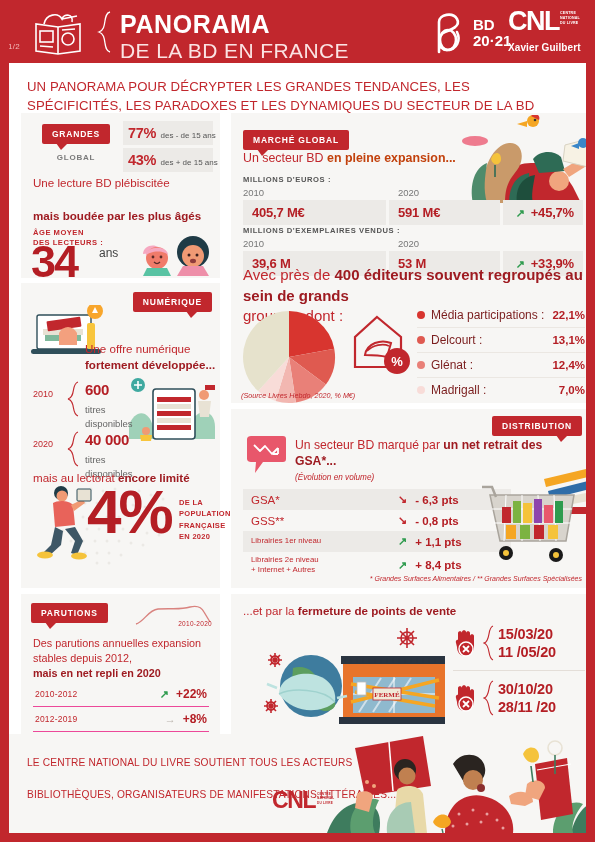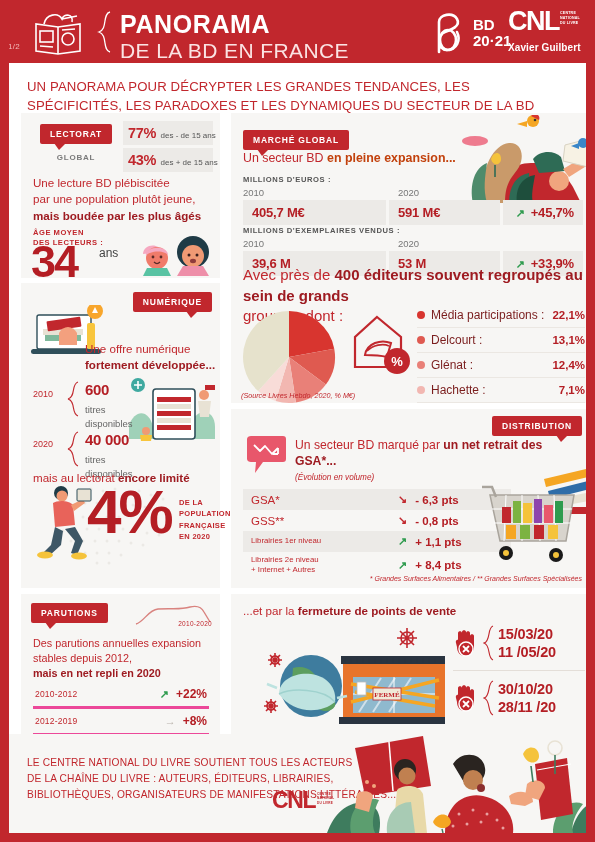--- a/index.html
+++ b/index.html
@@ -147,21 +147,21 @@
   .par-spark { position:absolute; right: 8px; top: 8px; width: 78px; height: 26px; }
   .par-spark-lbl { position:absolute; right: 8px; top: 26px; font-size: 6.5px; color:#C1272D; letter-spacing:.3px;}
   .par-text {
     position:absolute; left: 12px; top: 42px; width: 180px;
     font-size: 10.8px; line-height: 1.4; color:#C1272D;
   }
   .par-text b { color:#9E1B21; }
   .par-table { position:absolute; left: 12px; top: 88px; width: 176px; }
   .par-tr {
     display:flex; align-items:center; justify-content:space-between;
-    padding: 5px 2px; border-bottom: 3px solid #ec4899;
+    padding: 5px 2px; border-bottom: 1px solid #ec4899;
   }
   .par-tr:last-child { border-bottom: none; }
   .par-tr .lbl { font-size: 8.5px; color:#C1272D; letter-spacing:.2px; }
   .par-tr .right { display:flex; align-items:center; gap:7px; }
   .par-tr .val { font-size: 12px; font-weight:bold; color:#B41E24; }
 
   
   .arr { font-size: 11px; line-height:1; font-weight:bold; }
   .arr.up { color: #2E9B4E; }
   .arr.down { color: #C1272D; }
@@ -309,38 +309,38 @@
       <div class="cnl-name">Xavier Guilbert</div>
     </div>
   </div>
 
   <div class="intro">
     <p>UN PANORAMA POUR DÉCRYPTER LES GRANDES TENDANCES, LES SPÉCIFICITÉS, LES PARADOXES ET LES DYNAMIQUES DU SECTEUR DE LA BD DEPUIS 10 ANS.</p>
   </div>
 
   <div class="card" id="card-lectorat">
     <div class="lec-badge-wrap">
-      <span class="badge">LECTORAT</span>
+      <span class="badge">GRANDES</span>
       <span class="lec-sub">GLOBAL</span>
     </div>
 
     <div class="lec-stats">
       <div class="lec-row">
         <span class="big">77%</span>
         <span class="small">des - de 15 ans</span>
       </div>
       <div class="lec-row">
         <span class="big">43%</span>
         <span class="small">des + de 15 ans</span>
       </div>
     </div>
 
     <div class="lec-text">
       <span>Une lecture BD plébiscitée</span><br>
-      <span>par une population plutôt jeune,</span><br>
+      <br>
       <b>mais boudée par les plus âgés</b>
     </div>
 
     <div class="age-label">
       <span>ÂGE MOYEN</span><br>
       <span>DES LECTEURS :</span>
     </div>
     <div class="age-num">34</div>
     <div class="age-unit">ans</div>
 
@@ -650,27 +650,20 @@
       </div>
       <div class="leg-row">
         <span class="leg-left">
             <span class="dot" style="background:#E98078"></span>
         <span class="leg-name"><span>Glénat</span> :</span>
           </span>
         <span class="leg-val">12,4%</span>
       </div>
       <div class="leg-row">
         <span class="leg-left">
-            <span class="dot" style="background:#F2B7B1"></span>
-        <span class="leg-name"><span>Hachette</span> :</span>
-          </span>
-        <span class="leg-val">7,1%</span>
-      </div>
-      <div class="leg-row">
-        <span class="leg-left">
             <span class="dot" style="background:#F8DCD8"></span>
         <span class="leg-name"><span>Madrigall</span> :</span>
           </span>
         <span class="leg-val">7,0%</span>
       </div>
     </div>
   </div>
 
   <div class="card" id="card-distrib">
     <div class="ds-badge-wrap">
@@ -819,21 +812,21 @@
         <span class="fm-d">
           <span>30/10/20</span><br><span>28/11 /20</span>
         </span>
       </div>
     </div>
   </div>
 
   <div class="footer">
     <div class="footer-text">
       <span>LE CENTRE NATIONAL DU LIVRE SOUTIENT TOUS LES ACTEURS</span><br>
-      <span>DE LA CHAÎNE DU LIVRE : AUTEURS, ÉDITEURS, LIBRAIRIES,</span><br>
+      <br>
       <span>BIBLIOTHÈQUES, ORGANISATEURS DE MANIFESTATIONS LITTÉRAIRES...</span>
     </div>
     <div class="footer-cnl">
       <div class="cnl-mark">
         <span class="cnl-letters">CNL</span>
         <span class="cnl-sub" style="white-space:pre-line">CENTRE
 NATIONAL
 DU LIVRE</span>
       </div>
     </div>

